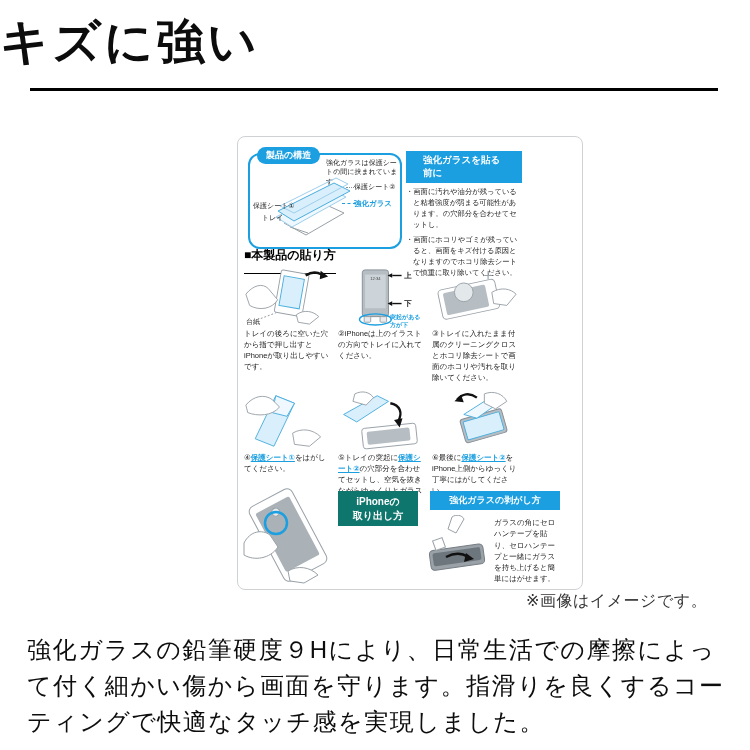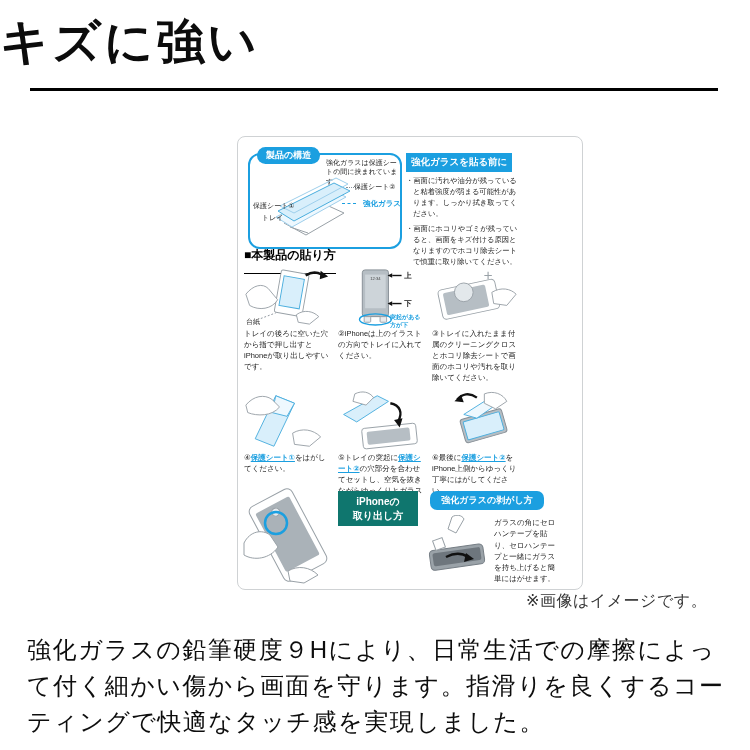--- a/index.html
+++ b/index.html
@@ -22,21 +22,21 @@
     font-size:9px;font-weight:bold;padding:2px 9px;border-radius:9px;white-space:nowrap;}
   .s-note{position:absolute;left:76px;top:3px;width:72px;font-size:7px;line-height:1.35;color:#222;}
   .s-svg{position:absolute;left:0;top:20px;width:150px;height:70px;}
   .s-label{position:absolute;font-size:7px;color:#222;white-space:nowrap;}
   .s-label.blue{color:#1b9fe0;font-weight:bold;font-size:7.5px;}
   .leader{position:absolute;border-top:1px dotted #8a929a;}
 
   
   .panel-before{position:absolute;left:168px;top:14px;width:116px;}
   .b-title{background:#1b9fe0;color:#fff;font-weight:bold;font-size:9.5px;
-    padding:3px 5px;display:inline-block;}
+    padding:3px 17px;display:inline-block;}
   .panel-before p{margin:4px 0 0;font-size:7.3px;line-height:1.5;color:#222;
     padding-left:7px;text-indent:-7px;}
 
   
   .howto{position:absolute;left:6px;top:110px;font-size:12px;font-weight:bold;color:#000;
     border-bottom:1.5px solid #000;padding-bottom:9px;display:inline-block;}
 
   
   .steps{position:absolute;left:6px;top:130px;width:274px;display:grid;
     grid-template-columns:repeat(3,1fr);column-gap:8px;row-gap:8px;}
@@ -48,21 +48,21 @@
   .ov-note{position:absolute;right:-2px;bottom:-2px;width:36px;font-size:6px;line-height:1.25;
     color:#1b9fe0;font-weight:bold;}
 
   
   .bottom{position:absolute;left:4px;top:348px;width:336px;height:102px;}
   .takeout-illo{position:absolute;left:0;top:0;width:92px;height:100px;}
   .takeout-box{position:absolute;left:96px;top:6px;width:80px;background:#0f766e;color:#fff;
     font-weight:bold;font-size:10px;line-height:1.35;text-align:center;padding:4px 0;}
   .takeout-body{position:absolute;left:96px;top:46px;width:86px;font-size:7.5px;line-height:1.5;color:#1a1a1a;}
   .peel-title{position:absolute;left:188px;top:6px;width:98px;background:#1b9fe0;color:#fff;
-    font-weight:bold;font-size:9px;text-align:center;padding:3px 8px;border-radius:7px;}
+    font-weight:bold;font-size:9px;text-align:center;padding:3px 16px;}
   .peel-illo{position:absolute;left:184px;top:30px;width:64px;height:60px;}
   .peel-body{position:absolute;left:252px;top:32px;width:64px;font-size:7.5px;line-height:1.5;color:#1a1a1a;}
 
   
   .img-note{position:absolute;left:526px;top:591px;font-size:16px;color:#333;letter-spacing:0.5px;}
   .desc{position:absolute;left:27px;top:632px;width:700px;font-size:24px;line-height:1.5;
     letter-spacing:1.5px;color:#0d0d0d;margin:0;}
 </style>
 </head>
 <body>
@@ -83,29 +83,29 @@
         <line x1="40" y1="52" x2="58" y2="58" stroke="#99a1a7"></line>
 
         <polygon points="26,42 80,14 96,22 42,52" fill="#eef8fe" stroke="#9ecfec"></polygon>
 
         <polygon points="28,36 84,8 100,16 44,46" fill="#d9effb" stroke="#4aaede"></polygon>
 
         <polygon points="30,31 86,3 98,9 44,38" fill="none" stroke="#9ecfec"></polygon>
       </svg>
       <div class="leader" style="left:96px;top:32px;width:14px;"></div>
       <div class="s-label" style="left:104px;top:27px;">保護シート②</div>
-      <div class="s-label blue" style="left:113px;top:44px;">強化ガラス</div>
+      <div class="s-label blue" style="left:104px;top:44px;">強化ガラス</div>
       <div class="leader" style="left:92px;top:48px;width:14px;border-top:1px dashed #1b9fe0;"></div>
       <div class="s-label" style="left:3px;top:46px;">保護シート①</div>
       <div class="s-label" style="left:12px;top:58px;">トレイ</div>
     </div>
 
     <div class="panel-before">
       <div class="b-title">強化ガラスを貼る前に</div>
-      <p>・画面に汚れや油分が残っていると粘着強度が弱まる可能性があります。しっかり拭き取ってください。</p>
+      <p>・画面に汚れや油分が残っていると粘着強度が弱まる可能性があります。の穴部分を合わせてセットし。</p>
       <p>・画面にホコリやゴミが残っていると、画面をキズ付ける原因となりますのでホコリ除去シートで慎重に取り除いてください。</p>
     </div>
 
     <div class="howto">■本製品の貼り方</div>
 
     <div class="steps">
 
       <div class="step">
         <div class="illo">
           <svg viewBox="0 0 92 62">

